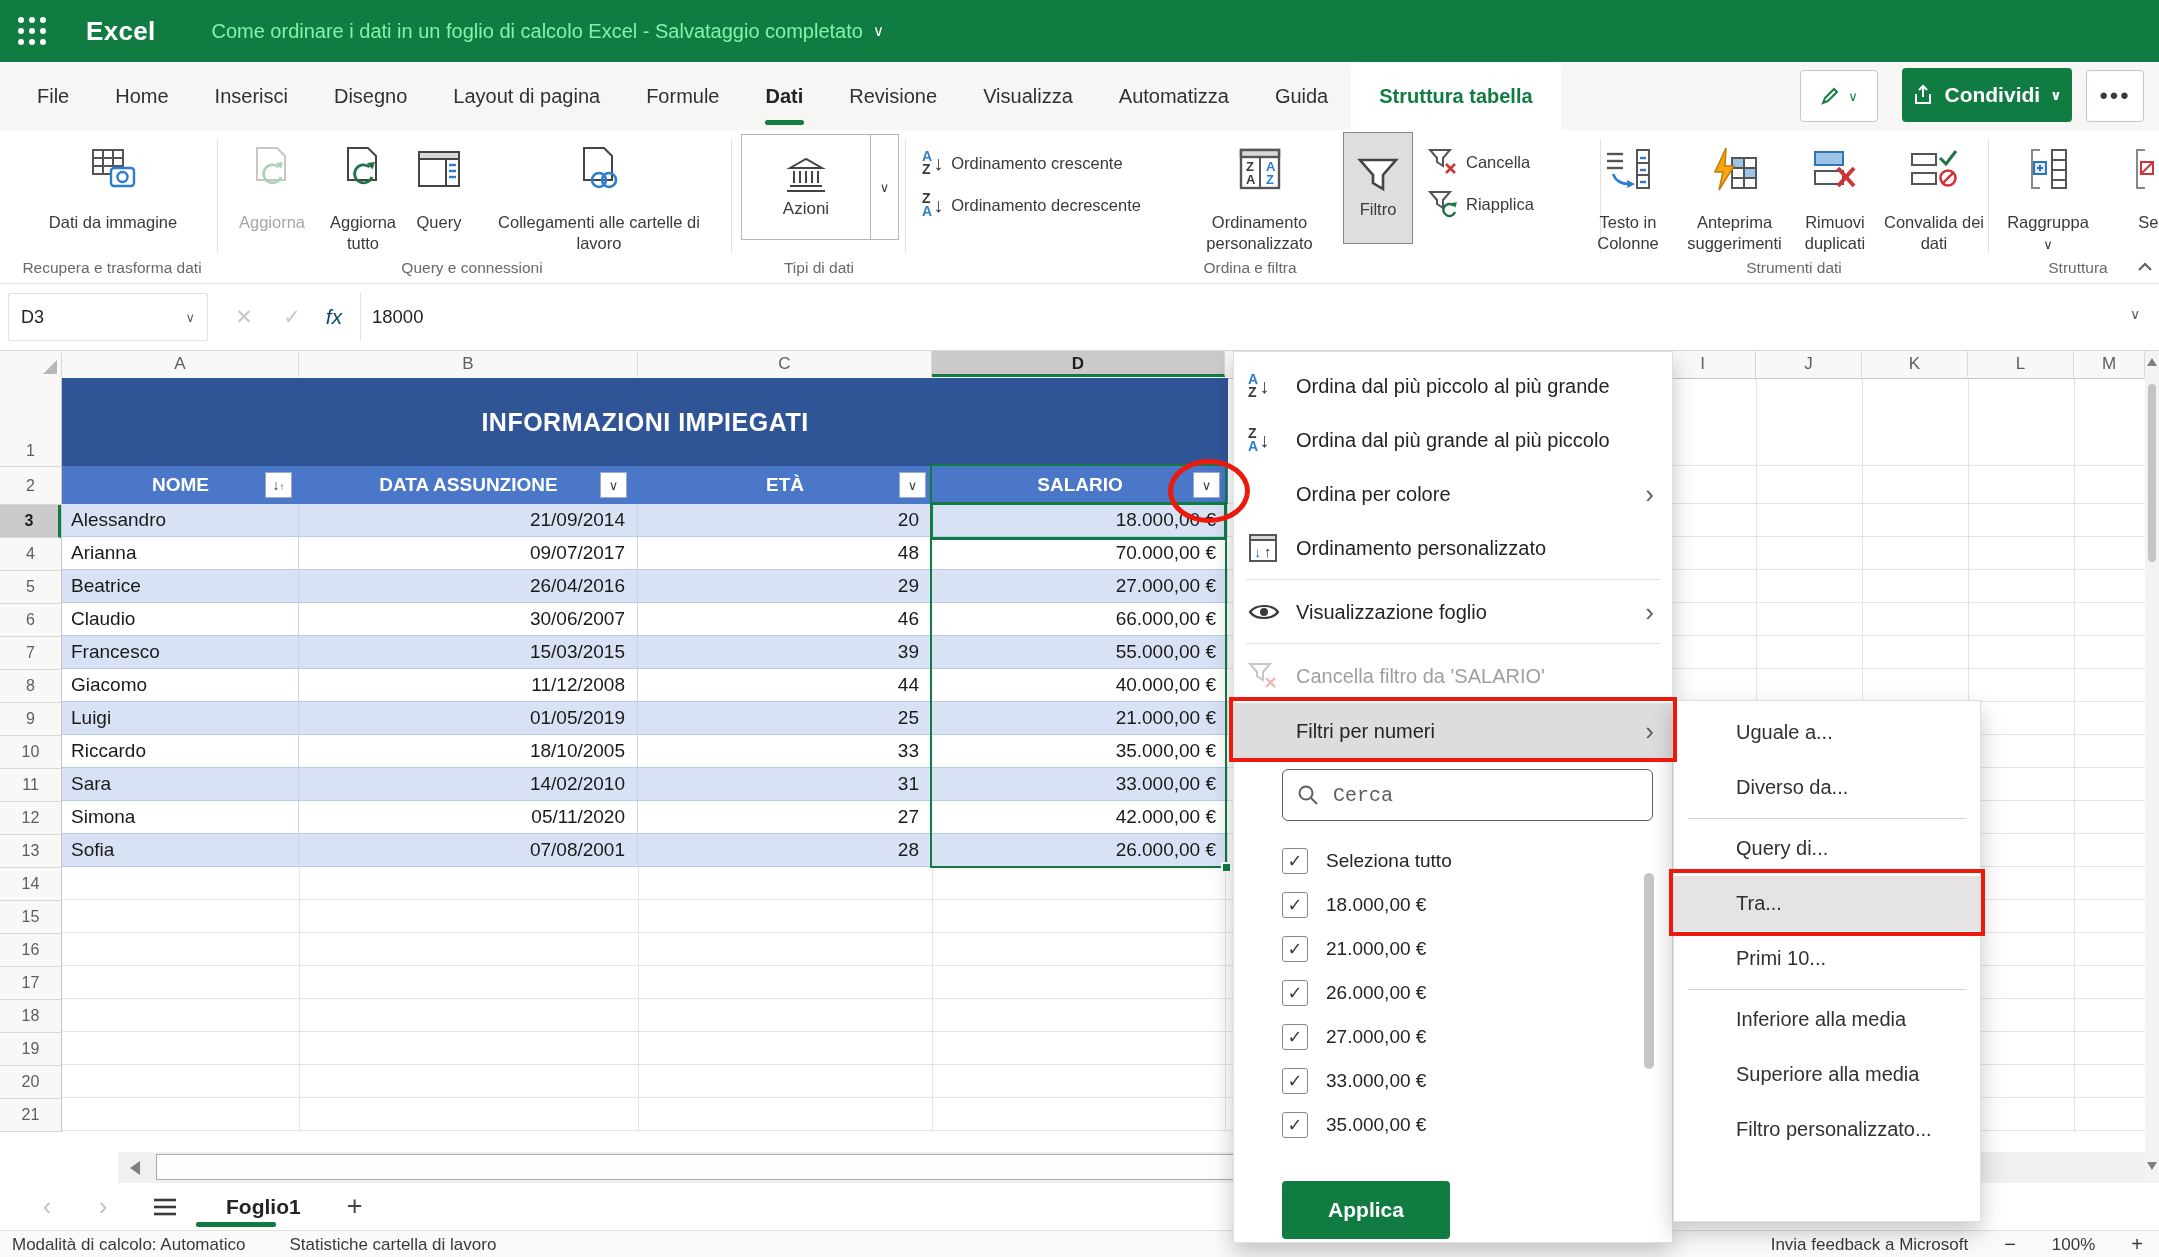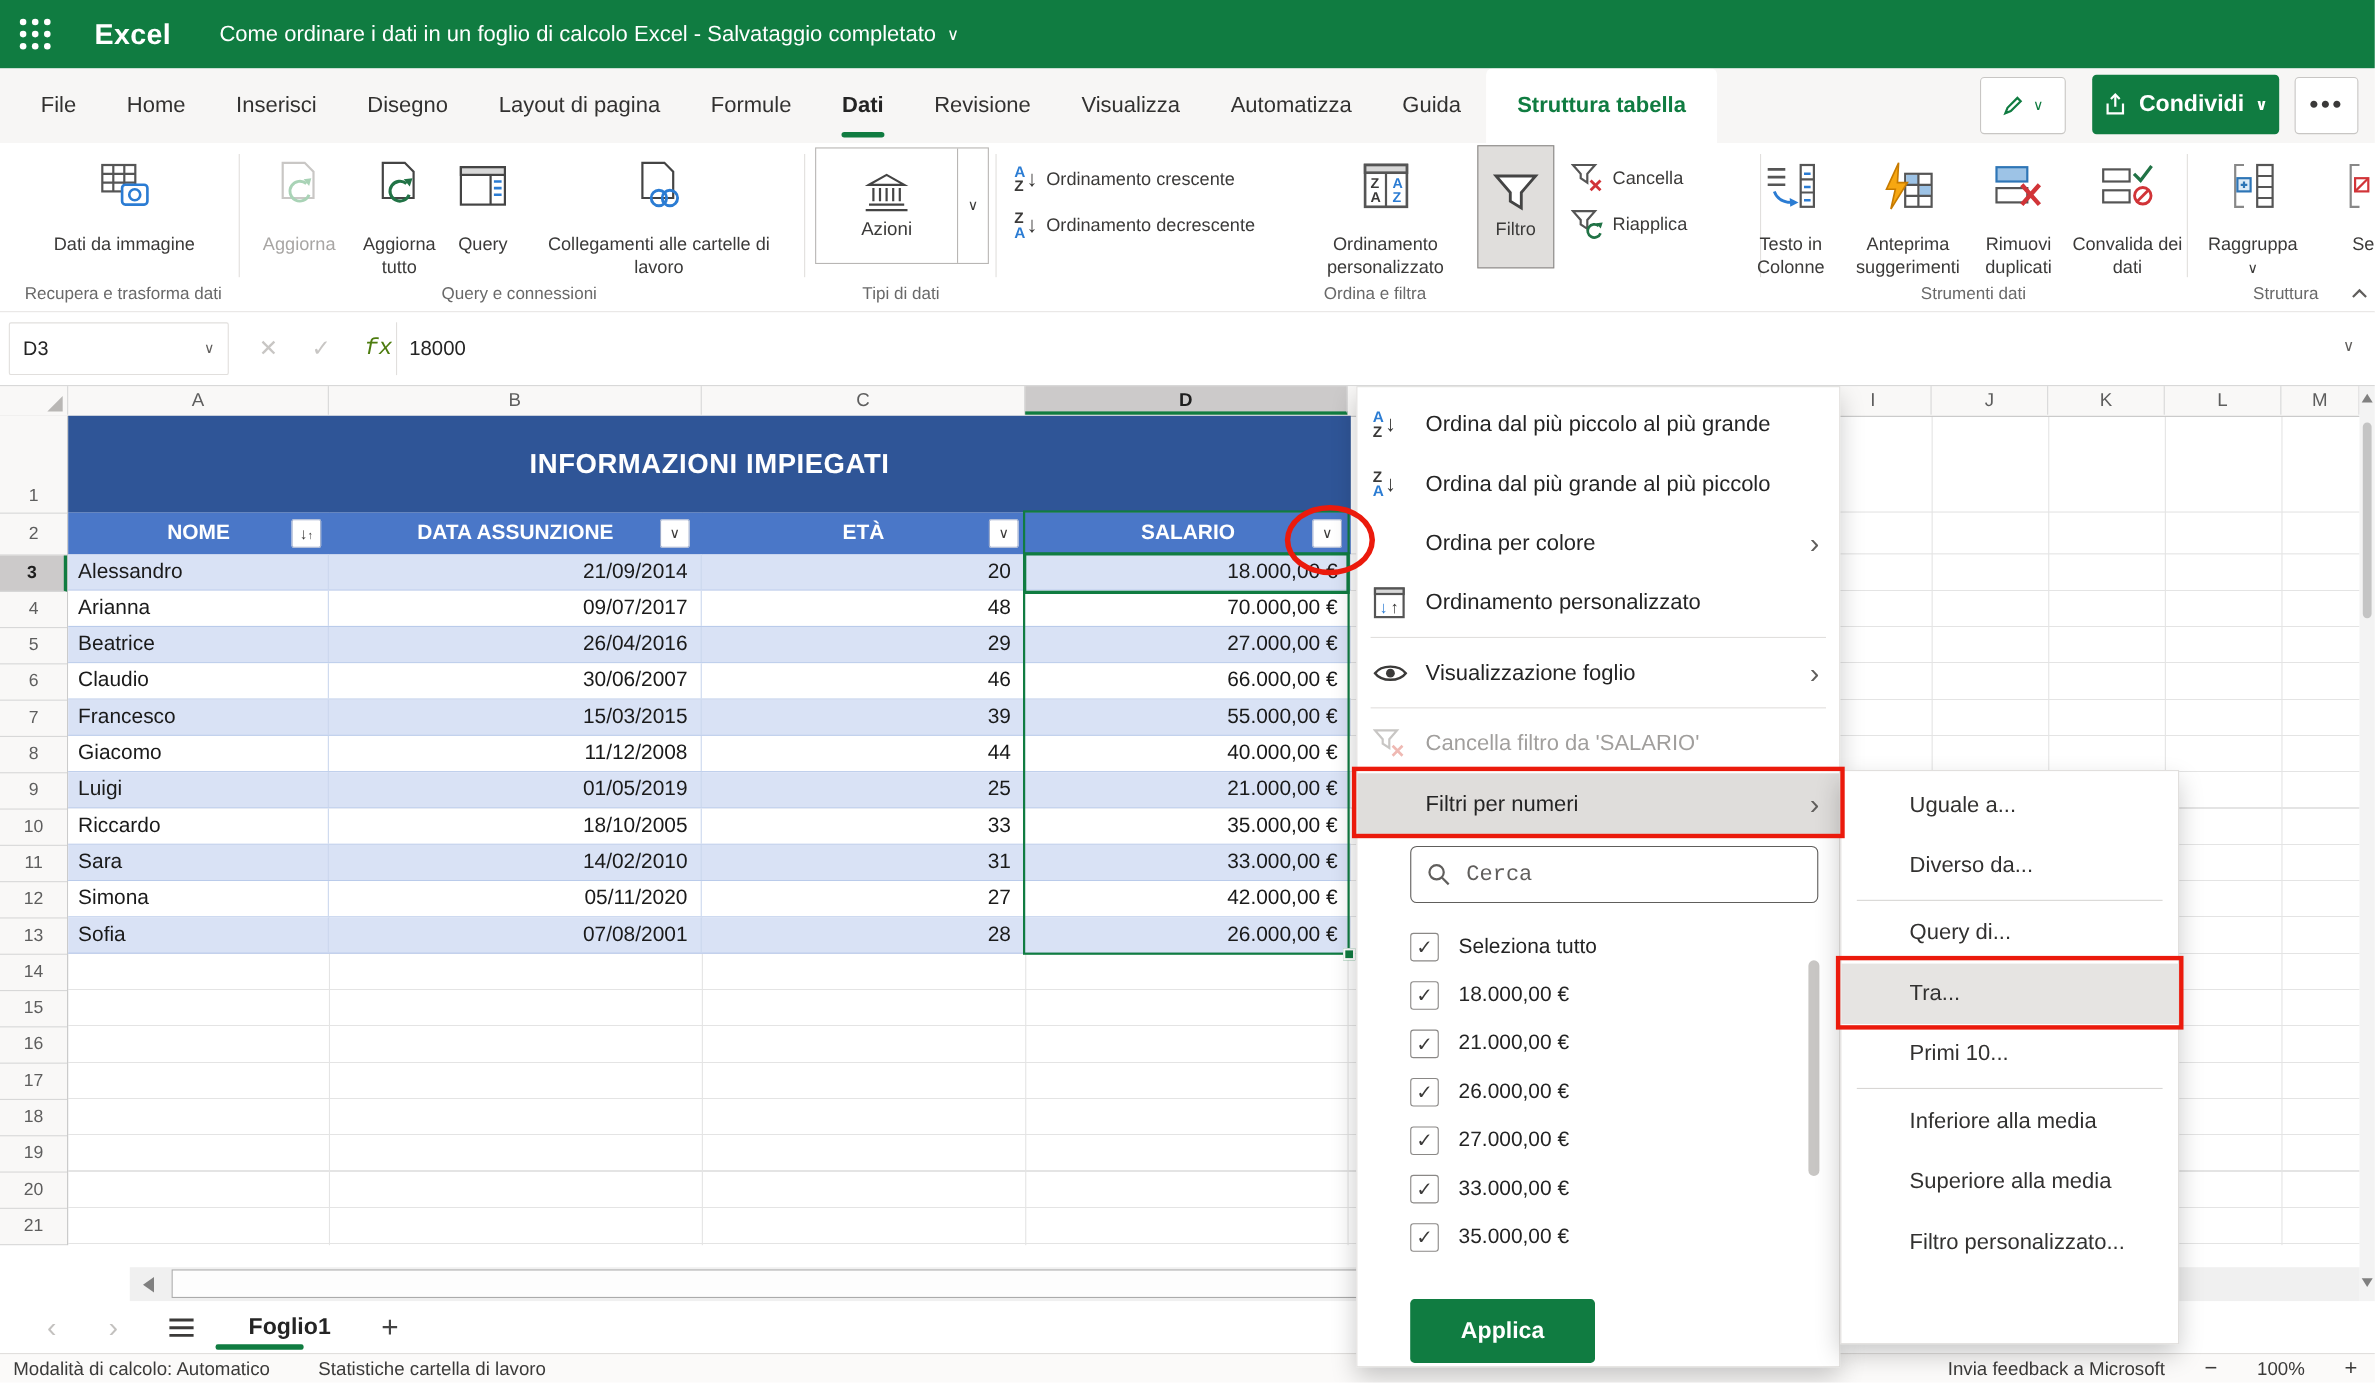--- a/index.html
+++ b/index.html
@@ -7,21 +7,21 @@
        font-family:"Liberation Sans","DejaVu Sans",sans-serif;color:#242424;background:#fff;}
   .a{position:absolute;}
   .f{display:flex;align-items:center;}
 
   
   .topbar{left:0;top:0;width:2159px;height:62px;background:#107C41;display:flex;align-items:center;z-index:8;}
   .waffle{width:64px;height:62px;display:flex;align-items:center;justify-content:center;cursor:pointer;}
   .wgrid{display:grid;grid-template-columns:repeat(3,6px);grid-gap:5px;}
   .wgrid i{width:6px;height:6px;border-radius:50%;background:#fff;}
   .appname{color:#fff;font-weight:bold;font-size:26px;margin-left:22px;letter-spacing:.3px;}
-  .doctitle{color:#ffffff;font-size:20px;margin-left:44px;white-space:nowrap;}
+  .doctitle{color:#86efac;font-size:20px;margin-left:56px;white-space:nowrap;}
   .tchev{color:#fff;font-size:15px;margin-left:10px;}
   .searchpill{left:1019px;top:11px;width:770px;height:40px;background:#CDE3D6;border-radius:4px;display:flex;align-items:center;padding-left:16px;box-sizing:border-box;}
   .searchpill input{border:none;outline:none;background:transparent;font-size:19px;color:#0A4D2C;margin-left:12px;width:600px;font-family:inherit;}
   .searchpill input::placeholder{color:#0A4D2C;opacity:1;}
   .gearbox{left:2024px;top:0;width:64px;height:62px;display:flex;align-items:center;justify-content:center;}
 
   
   .tabrow{left:0;top:62px;width:2159px;height:68px;background:#F7F6F5;z-index:7;}
   .tabs{display:flex;height:68px;padding-left:14px;}
   .tab{padding:0 23px;height:68px;line-height:68px;font-size:20px;color:#323130;position:relative;cursor:pointer;white-space:nowrap;}
@@ -490,21 +490,21 @@
     <div class="namebox">
       <span>D3</span>
       <span class="nchev">∨</span>
     </div>
     <div class="fico" style="left:222px;color:#C8C6C4;">
         <span>✕</span>
       </div>
     <div class="fico" style="left:270px;color:#C8C6C4;">
         <span>✓</span>
       </div>
-    <div class="fico" style="left:322px;color:#4d7c0f;font-family:Liberation Mono, monospace;font-style:italic;">
+    <div class="fico" style="left:312px;color:#0c4a6e;font-family:Liberation Sans, sans-serif;font-style:italic;">
         <span>fx</span>
       </div>
     <div class="fdiv" style="left:360px;"></div>
     <div class="fval">18000</div>
     <div class="fexp">∨</div>
   </div>
 
   <div class="a colheads">
     <div class="corner"></div>
     <div class="clet" style="left:62px;width:237px;">A</div>

